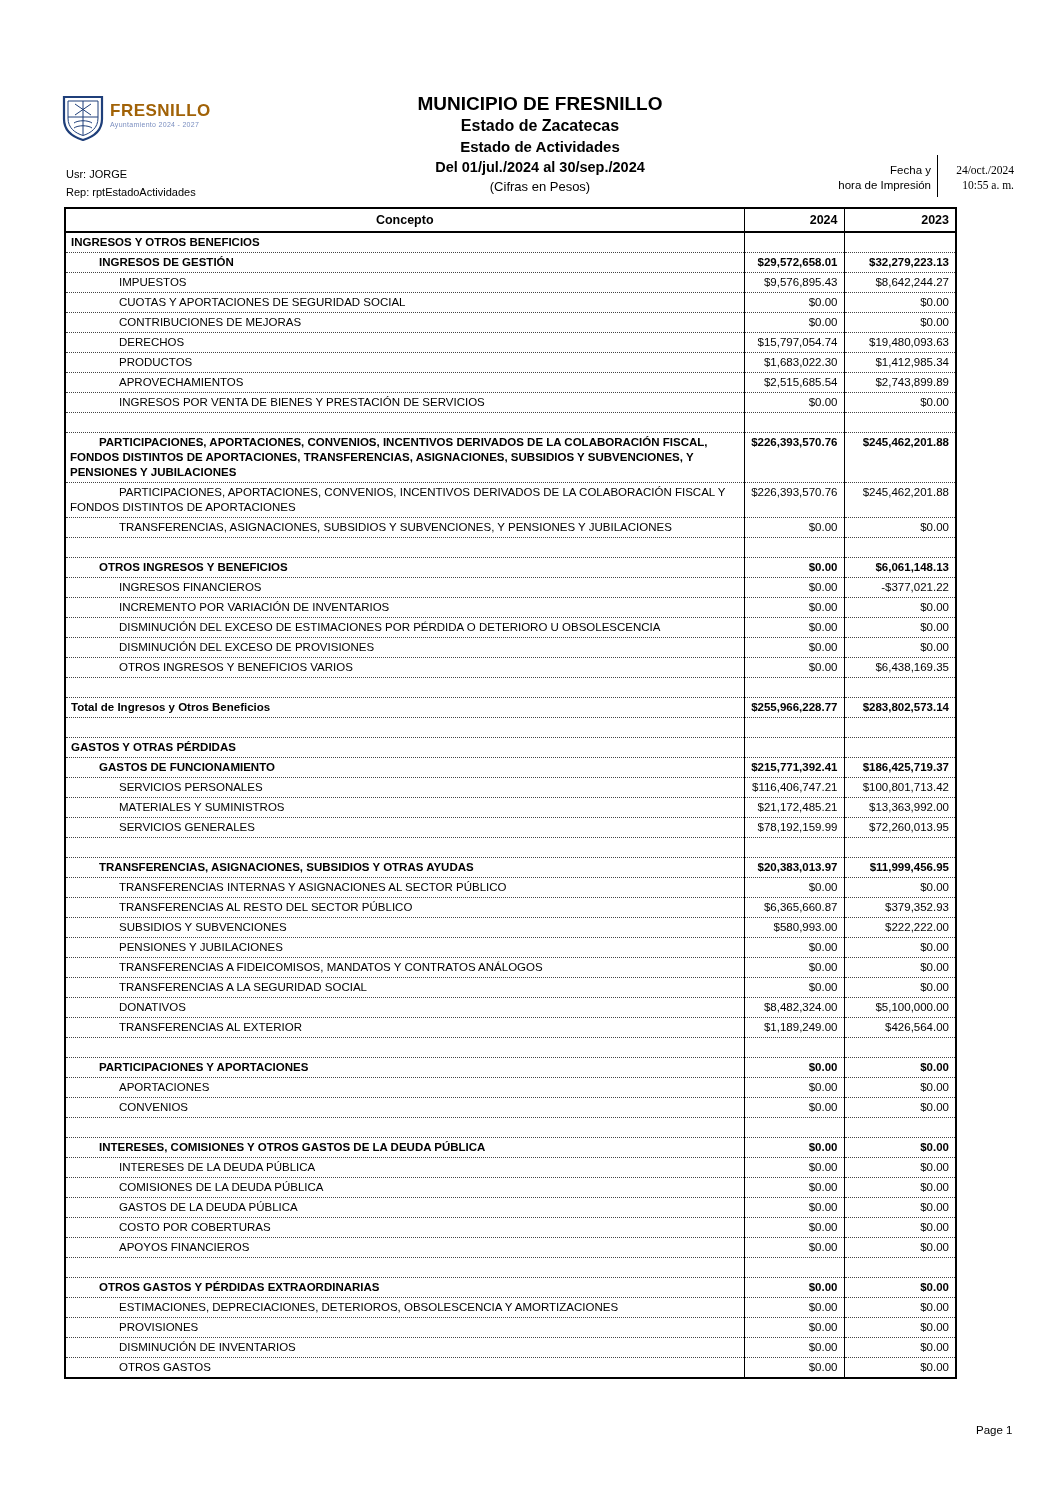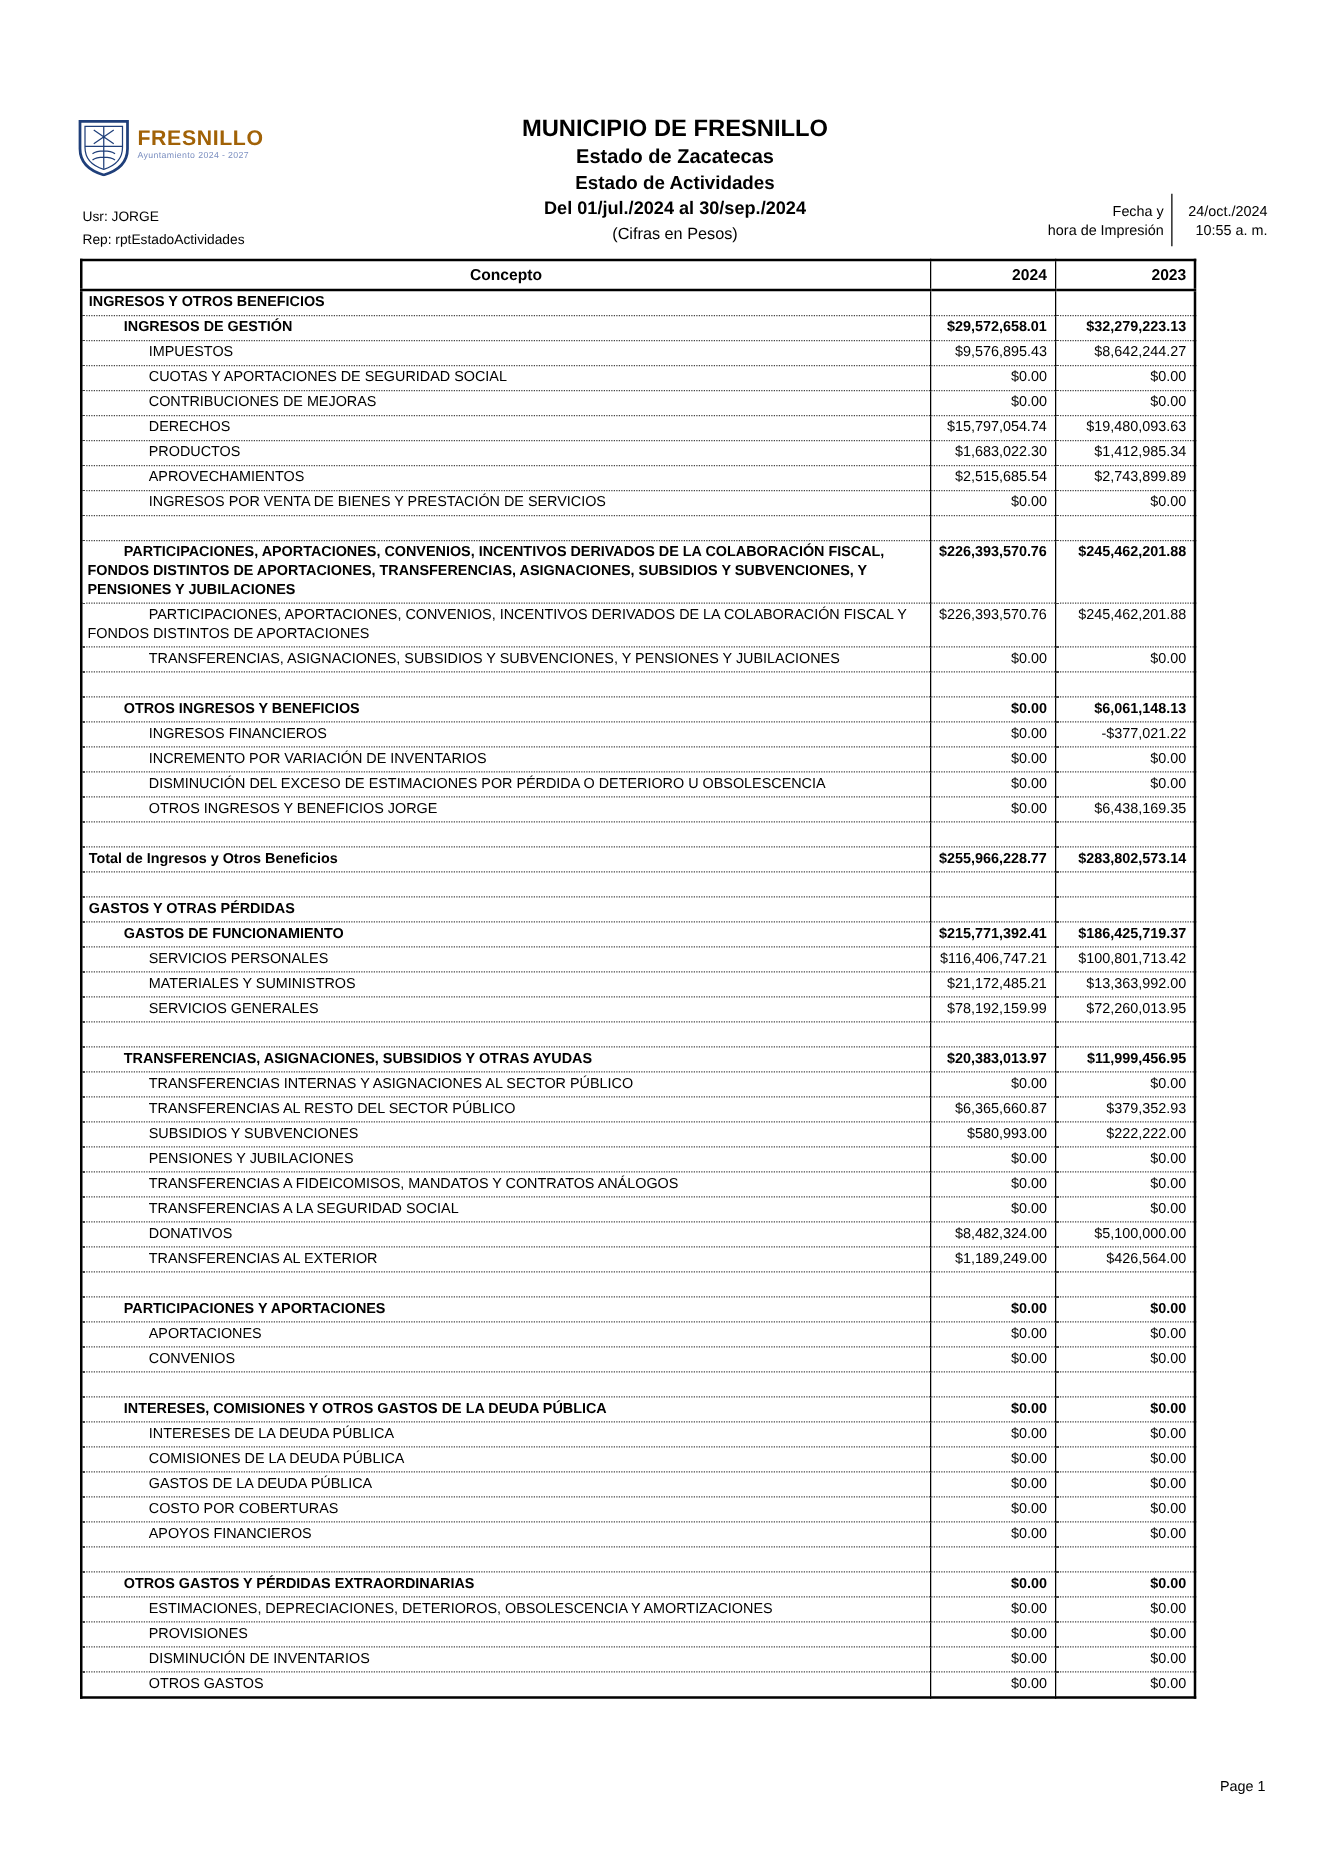--- a/index.html
+++ b/index.html
@@ -18,21 +18,21 @@
   .t1{font-size:19px;font-weight:bold;line-height:22px;}
   .t2{font-size:16px;font-weight:bold;line-height:20px;margin-top:1px;}
   .t3{font-size:15px;font-weight:bold;line-height:19px;margin-top:1px;}
   .t4{font-size:14.5px;font-weight:bold;line-height:19px;margin-top:2px;}
   .t5{font-size:13px;line-height:17px;margin-top:1px;}
   .usr{position:absolute;left:66px;top:168px;font-size:11px;}
   .rep{position:absolute;left:66px;top:186px;font-size:11px;}
   .fecha-wrap{position:absolute;right:44px;top:160px;display:flex;align-items:stretch;font-size:11.5px;}
   .fecha-labels{text-align:right;padding-right:6px;line-height:15px;padding-top:3px;}
   .fecha-bar{width:0;border-left:1px solid #000;margin-top:-5px;margin-bottom:-4px;}
-  .fecha-values{text-align:right;padding-left:6px;line-height:15px;padding-top:3px;min-width:70px;}
+  .fecha-values{text-align:right;padding-left:6px;line-height:15px;padding-top:3px;min-width:70px;font-family:Liberation Serif, serif;}
   
   .table-wrap{position:absolute;left:64px;top:207px;width:1025px;}
   table{border-collapse:collapse;table-layout:fixed;width:891px;border:2px solid #000;}
   th{border-bottom:2px solid #000;font-size:12.5px;font-weight:bold;padding:3px 4px;line-height:16px;}
   th.h-concepto{text-align:center;}
   th.h-year{text-align:right;padding-right:6px;}
   th.h-year, td.val{border-left:1.5px solid #000;}
   td{border-bottom:1px dotted #444;font-size:11.5px;line-height:15px;
      padding:2px 4px;vertical-align:top;overflow:hidden;}
   td.val{text-align:right;padding-right:6px;white-space:nowrap;}
@@ -181,21 +181,26 @@
     <td class="cpt">INCREMENTO POR VARIACIÓN DE INVENTARIOS</td>
     <td class="val">$0.00</td>
     <td class="val">$0.00</td>
   </tr>
         <tr class="l2">
     <td class="cpt">DISMINUCIÓN DEL EXCESO DE ESTIMACIONES POR PÉRDIDA O DETERIORO U OBSOLESCENCIA</td>
     <td class="val">$0.00</td>
     <td class="val">$0.00</td>
   </tr>
         <tr class="l2">
-    <td class="cpt">OTROS INGRESOS Y BENEFICIOS JORGE</td>
+    <td class="cpt">DISMINUCIÓN DEL EXCESO DE PROVISIONES</td>
+    <td class="val">$0.00</td>
+    <td class="val">$0.00</td>
+  </tr>
+        <tr class="l2">
+    <td class="cpt">OTROS INGRESOS Y BENEFICIOS VARIOS</td>
     <td class="val">$0.00</td>
     <td class="val">$6,438,169.35</td>
   </tr>
         <tr class="spacer">
     <td class="cpt"></td>
     <td class="val"></td>
     <td class="val"></td>
   </tr>
         <tr class="l0 bold">
     <td class="cpt">Total de Ingresos y Otros Beneficios</td>

